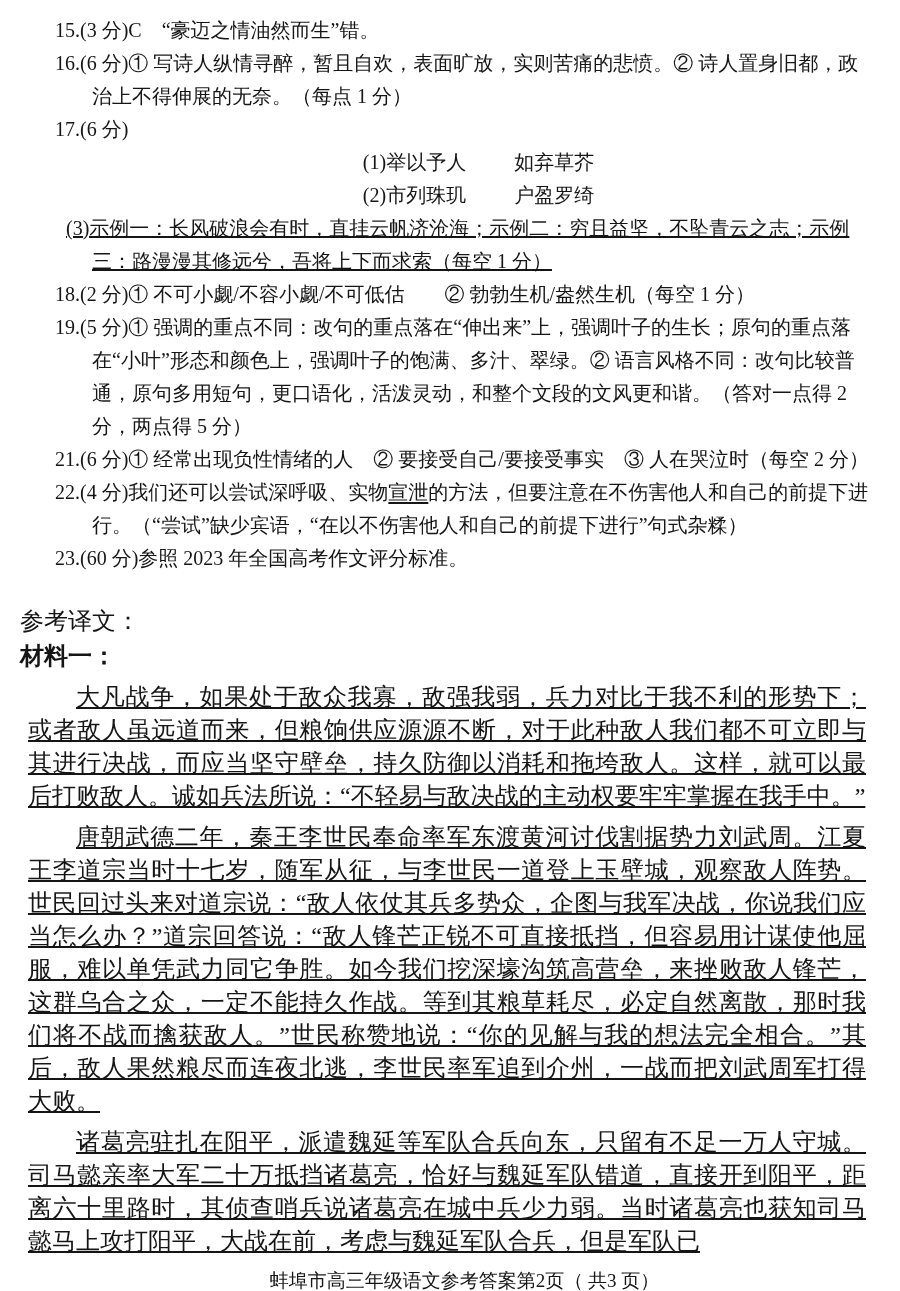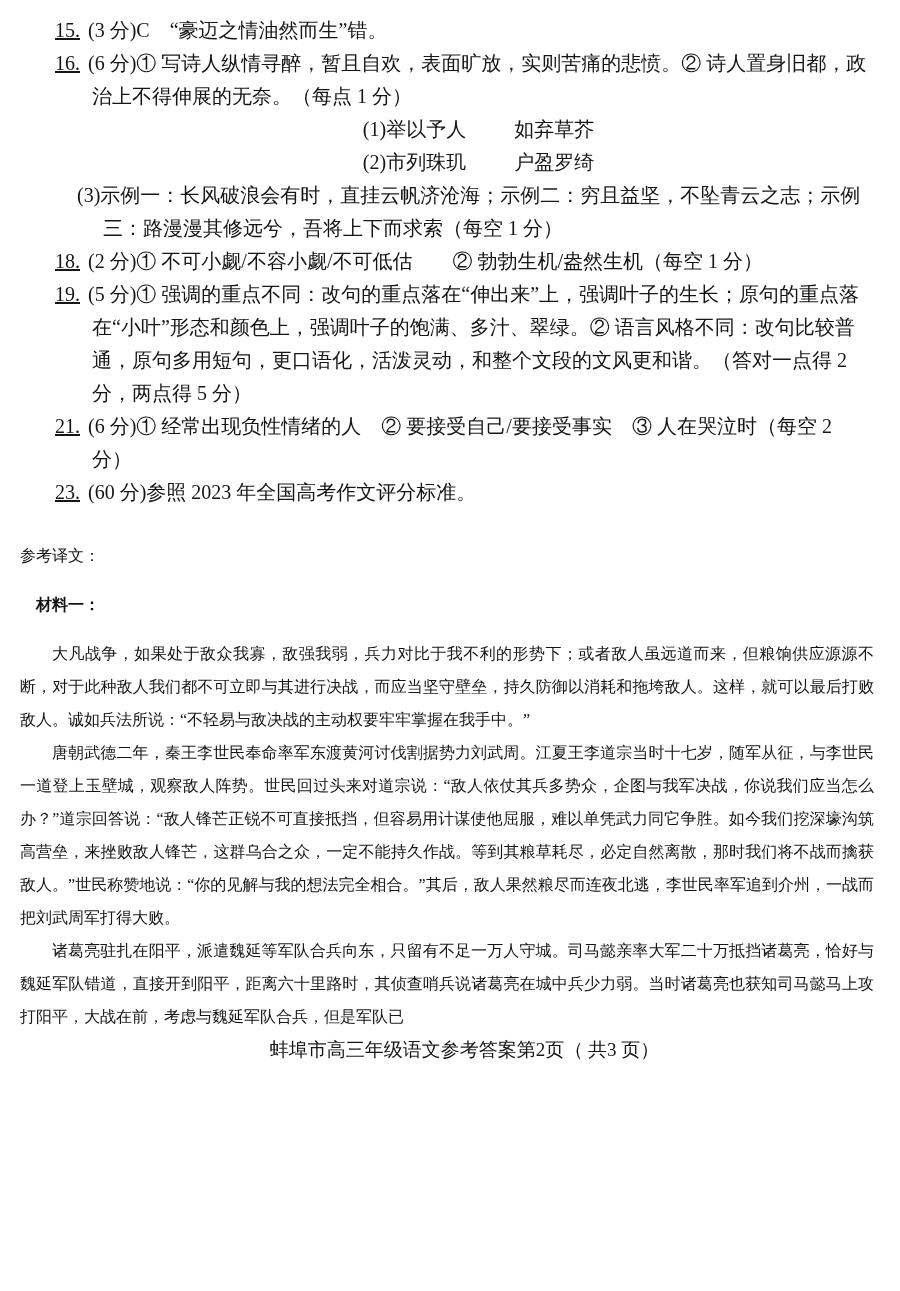--- a/index.html
+++ b/index.html
@@ -14,46 +14,48 @@
   .page {
     padding: 14px 26px 0 55px;
     font-size: 20px;
     line-height: 33px;
   }
   
   .ans {
     padding-left: 37px;
     text-indent: -37px;
   }
-  .ans .num { padding-right: 8px; text-decoration: underline; }
+  .ans .num { padding-right: 0; }
   
   .sub {
     margin-left: 28px;
     text-align: center;
   }
   .sub3 {
-    margin-left: 22px;
+    margin-left: 11px;
     padding-left: 26px;
     text-indent: -26px;
+    text-decoration: underline;
   }
   .gap { display: inline-block; width: 2.4em; }
   .u { text-decoration: underline; text-underline-offset: 3px; }
   
   .trans {
     margin-left: -35px;
     margin-top: 30px;
-    font-size: 16px;
+    font-size: 24px;
     line-height: 33px;
   }
   .trans-title { margin: 0 0 2px 0; }
-  .mat-heading { font-weight: bold; margin: 16px; }
+  .mat-heading { font-weight: bold; margin: 0; }
   .trans p.para {
-    margin: 0;
+    margin: 8px;
     text-indent: 2em;
     text-align: justify;
+    text-decoration: underline;
   }
   .mat2 { margin-top: 36px; }
   .footer {
     margin-top: 2px;
     text-align: center;
     font-size: 19px;
     line-height: 30px;
   }
 </style>
 </head>
@@ -62,20 +64,23 @@
 <div class="page">
 
   <div class="ans">
     <span class="num">15.</span><span>(3 分)C　“豪迈之情油然而生”错。</span>
   </div>
 
   <div class="ans">
     <span class="num">16.</span><span>(6 分)① 写诗人纵情寻醉，暂且自欢，表面旷放，实则苦痛的悲愤。② 诗人置身旧都，政治上不得伸展的无奈。（每点 1 分）</span>
   </div>
 
+  <div class="ans">
+    <span class="num">17.</span><span>(6 分)</span>
+  </div>
   <div class="sub">
     <span>(1)举以予人</span><span class="gap"></span><span>如弃草芥</span>
   </div>
   <div class="sub">
     <span>(2)市列珠玑</span><span class="gap"></span><span>户盈罗绮</span>
   </div>
   <div class="sub3">
     <span>(3)示例一：长风破浪会有时，直挂云帆济沧海；示例二：穷且益坚，不坠青云之志；示例三：路漫漫其修远兮，吾将上下而求索（每空 1 分）</span>
   </div>
 
@@ -85,20 +90,23 @@
 
   <div class="ans">
     <span class="num">19.</span><span>(5 分)① 强调的重点不同：改句的重点落在“伸出来”上，强调叶子的生长；原句的重点落在“小叶”形态和颜色上，强调叶子的饱满、多汁、翠绿。② 语言风格不同：改句比较普通，原句多用短句，更口语化，活泼灵动，和整个文段的文风更和谐。（答对一点得 2 分，两点得 5 分）</span>
   </div>
 
 
   <div class="ans">
     <span class="num">21.</span><span>(6 分)① 经常出现负性情绪的人　② 要接受自己/要接受事实　③ 人在哭泣时（每空 2 分）</span>
   </div>
 
+  <div class="ans">
+    <span class="num">22.</span><span>(4 分)我们还可以尝试深呼吸、实物</span><span class="u">宣泄</span><span>的方法，但要注意在不伤害他人和自己的前提下进行。（“尝试”缺少宾语，“在以不伤害他人和自己的前提下进行”句式杂糅）</span>
+  </div>
 
   <div class="ans">
     <span class="num">23.</span><span>(60 分)参照 2023 年全国高考作文评分标准。</span>
   </div>
 
   <div class="trans">
     <p class="trans-title">参考译文：</p>
 
     <p class="mat-heading">材料一：</p>
     <p class="para">大凡战争，如果处于敌众我寡，敌强我弱，兵力对比于我不利的形势下；或者敌人虽远道而来，但粮饷供应源源不断，对于此种敌人我们都不可立即与其进行决战，而应当坚守壁垒，持久防御以消耗和拖垮敌人。这样，就可以最后打败敌人。诚如兵法所说：“不轻易与敌决战的主动权要牢牢掌握在我手中。”</p>

